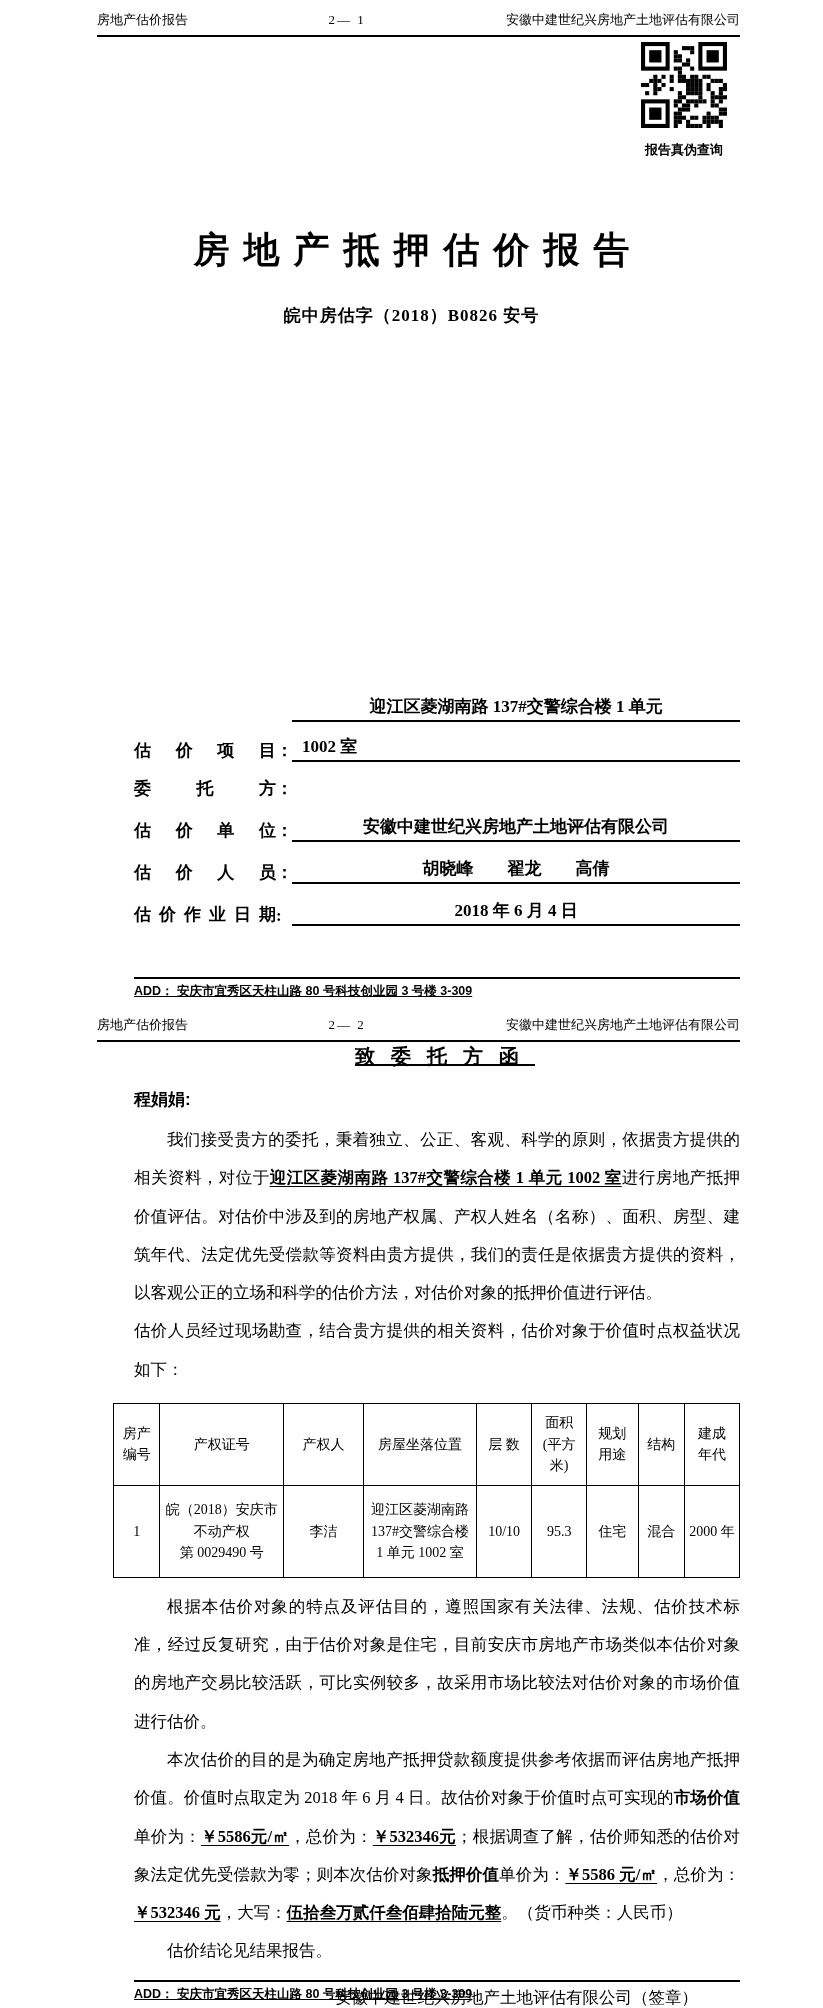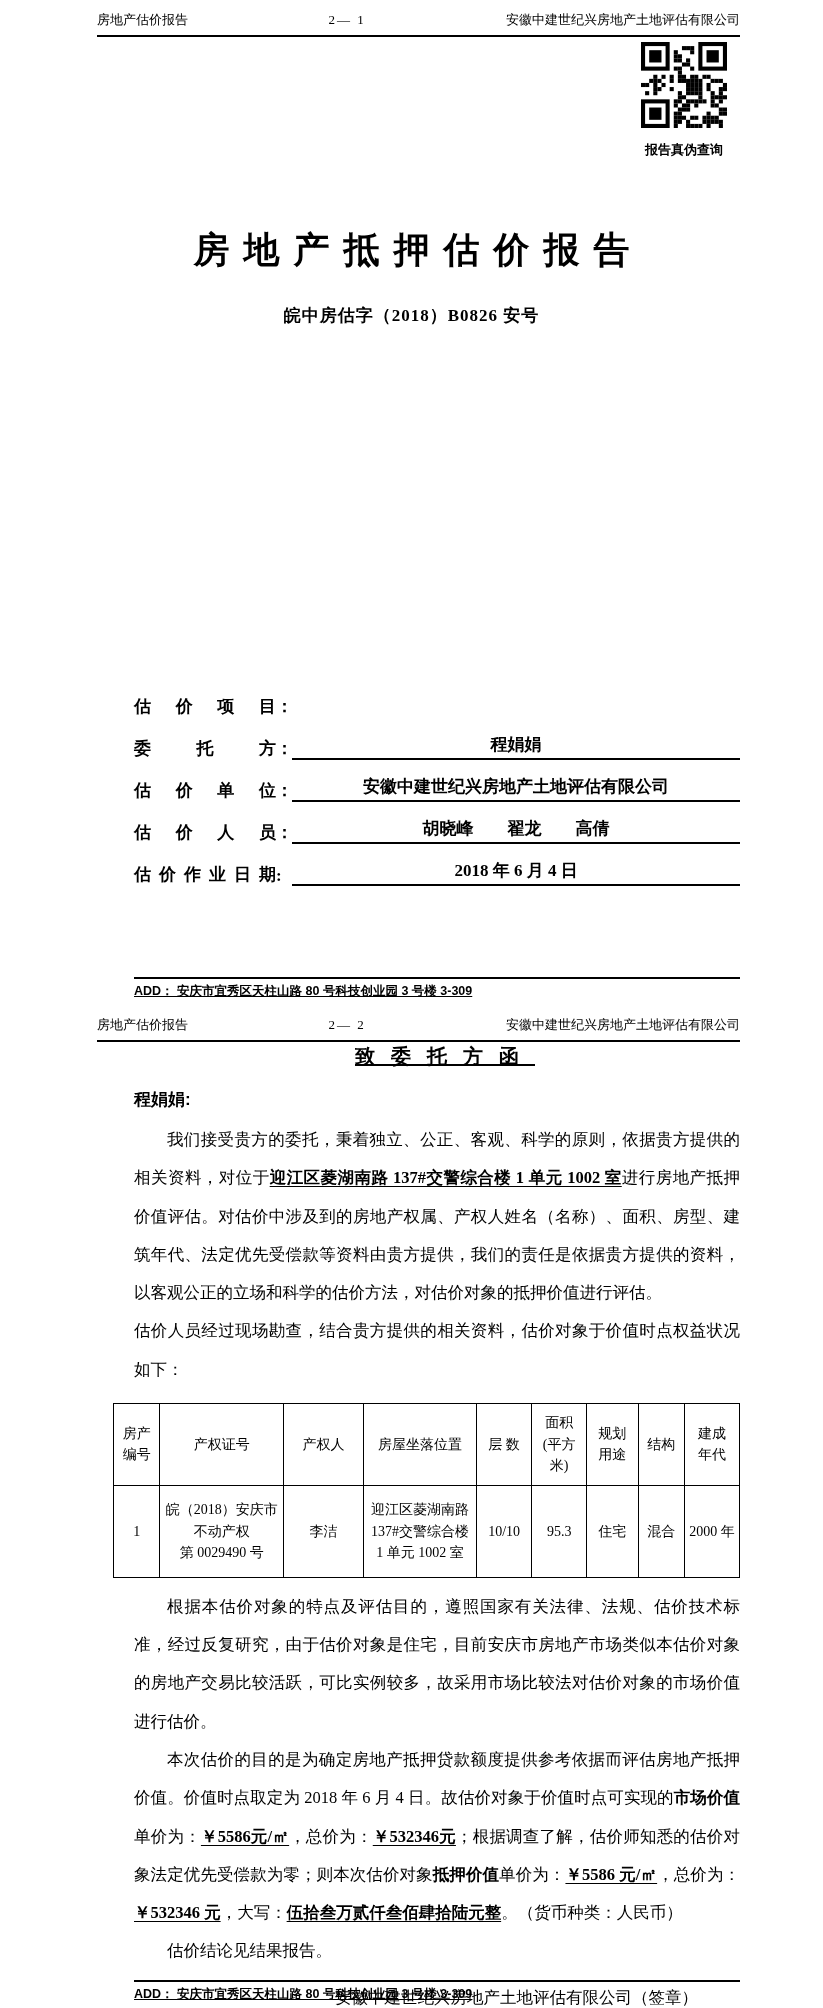--- a/index.html
+++ b/index.html
@@ -233,25 +233,28 @@
     <div class="qr-caption">报告真伪查询</div>
   </div>
 
   <div class="main-title">房地产抵押估价报告</div>
   <div class="doc-no">皖中房估字（2018）B0826 安号</div>
 
   <div class="form">
     <div class="f-row">
       <span class="f-label">估价项目</span>
       <span class="f-colon">：</span>
+      <span class="f-col">
+        <span class="f-val">迎江区菱湖南路 137#交警综合楼 1 单元</span>
+        <span class="f-val left">1002 室</span>
+      </span>
     </div>
     <div class="f-row">
       <span class="f-label">委托方</span>
       <span class="f-colon">：</span>
-      <span class="f-val">程娟娟</span>
     </div>
     <div class="f-row">
       <span class="f-label">估价单位</span>
       <span class="f-colon">：</span>
       <span class="f-val">安徽中建世纪兴房地产土地评估有限公司</span>
     </div>
     <div class="f-row">
       <span class="f-label">估价人员</span>
       <span class="f-colon">：</span>
       <span class="f-val">胡晓峰　　翟龙　　高倩</span>

